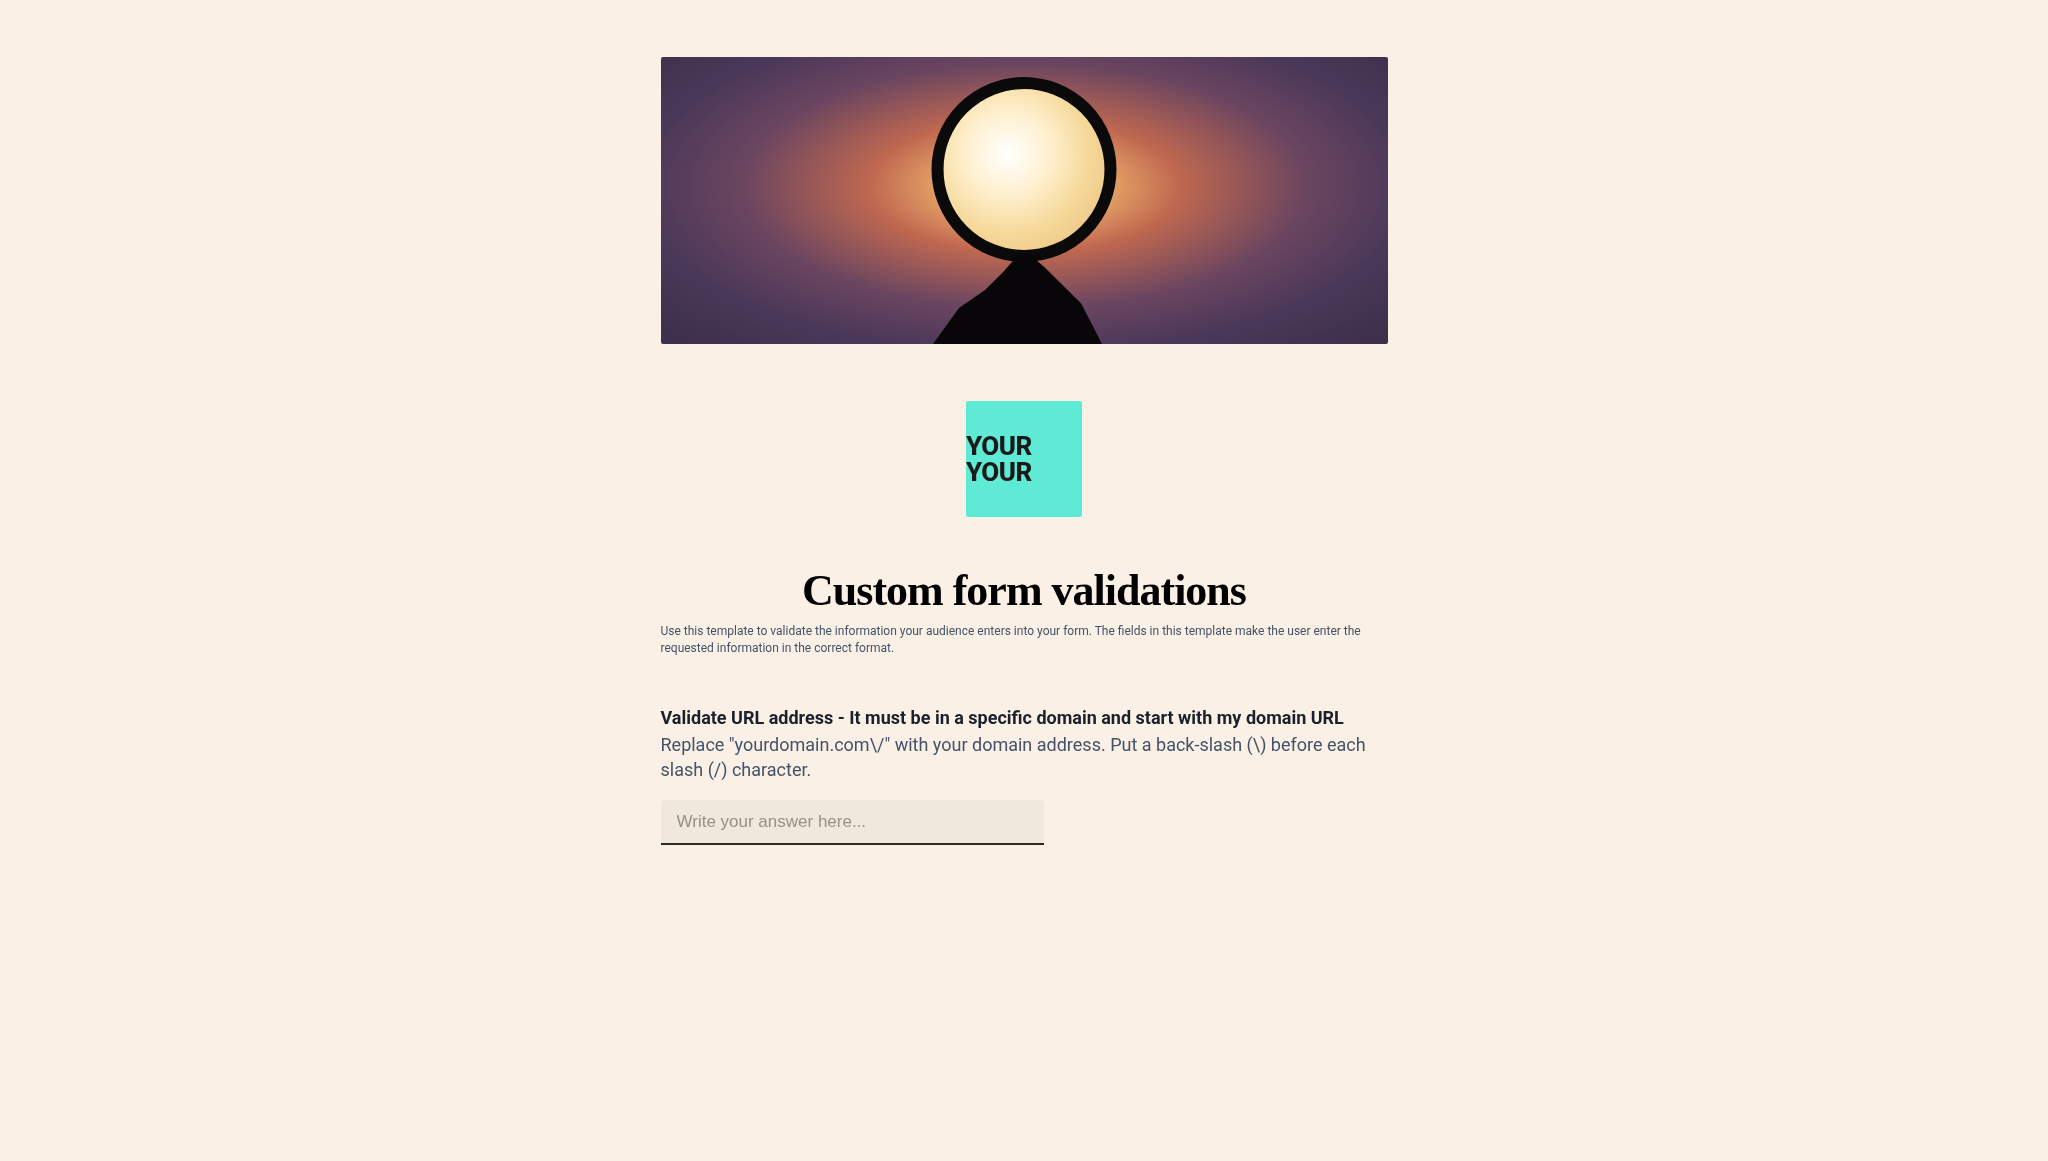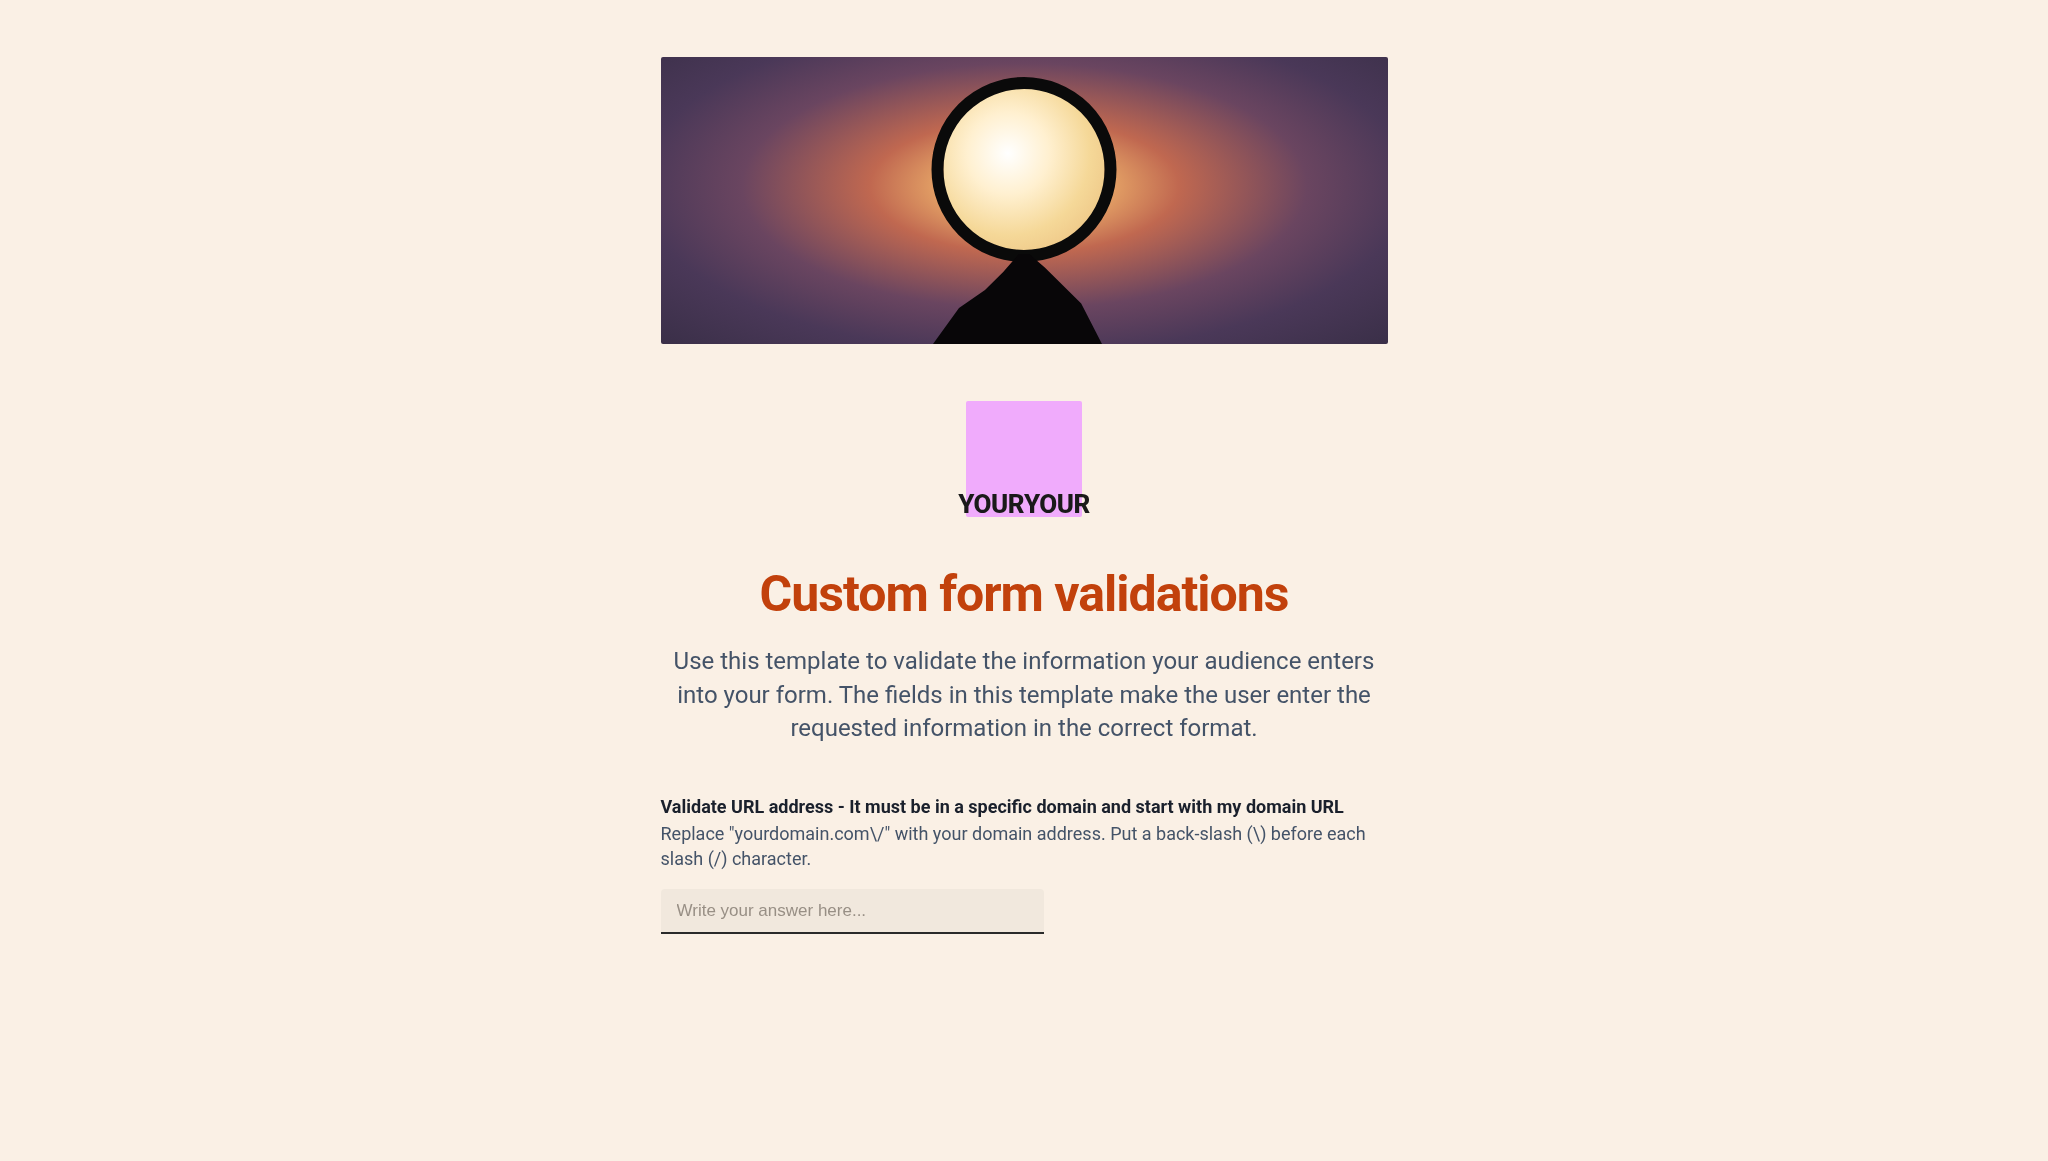--- a/index.html
+++ b/index.html
@@ -57,52 +57,53 @@
       transform: translateX(-50%);
       width: 260px;
       height: 90px;
       background: #080608;
       clip-path: polygon(15% 100%, 25% 60%, 35% 40%, 42% 20%, 48% 0%, 52% 0%, 58% 15%, 65% 35%, 72% 55%, 80% 100%);
     }
     
     .logo-box {
       width: 116px;
       height: 116px;
-      background-color: #f0abfc;
+      background-color: #5eead4;
       margin: 57px auto 0 auto;
       display: flex;
-      align-items: flex-end;
+      flex-direction: column;
+      align-items: flex-start;
       justify-content: center;
       border-radius: 2px;
     }
     
     .logo-text {
       font-size: 26px;
       font-weight: 800;
       color: #1a1a1a;
       line-height: 1.0;
       text-align: center;
       letter-spacing: -0.5px;
     }
     
     .form-title {
-      font-size: 50px;
+      font-size: 44px;
       font-weight: 700;
-      color: #c2410c;
+      color: #000000;
       text-align: center;
       margin-top: 48px;
       letter-spacing: -1px;
+      font-family: Liberation Serif, serif;
     }
     
     .form-description {
-      font-size: 24px;
+      font-size: 12px;
       color: #445368;
-      margin-top: 22px;
+      margin-top: 7px;
       line-height: 1.4;
-      text-align: center;
     }
     
     .field-group {
       margin-top: 38px;
     }
     
     .field-label {
       font-size: 18px;
       font-weight: 700;
       color: #1a202c;

